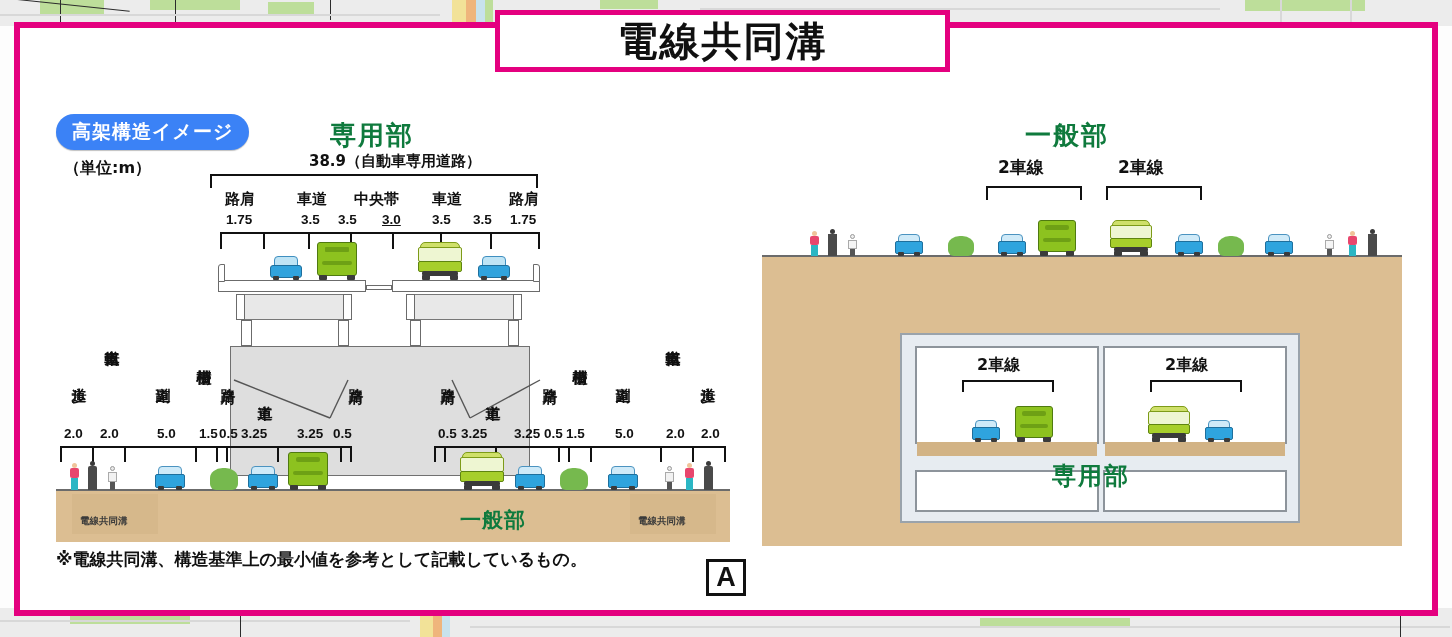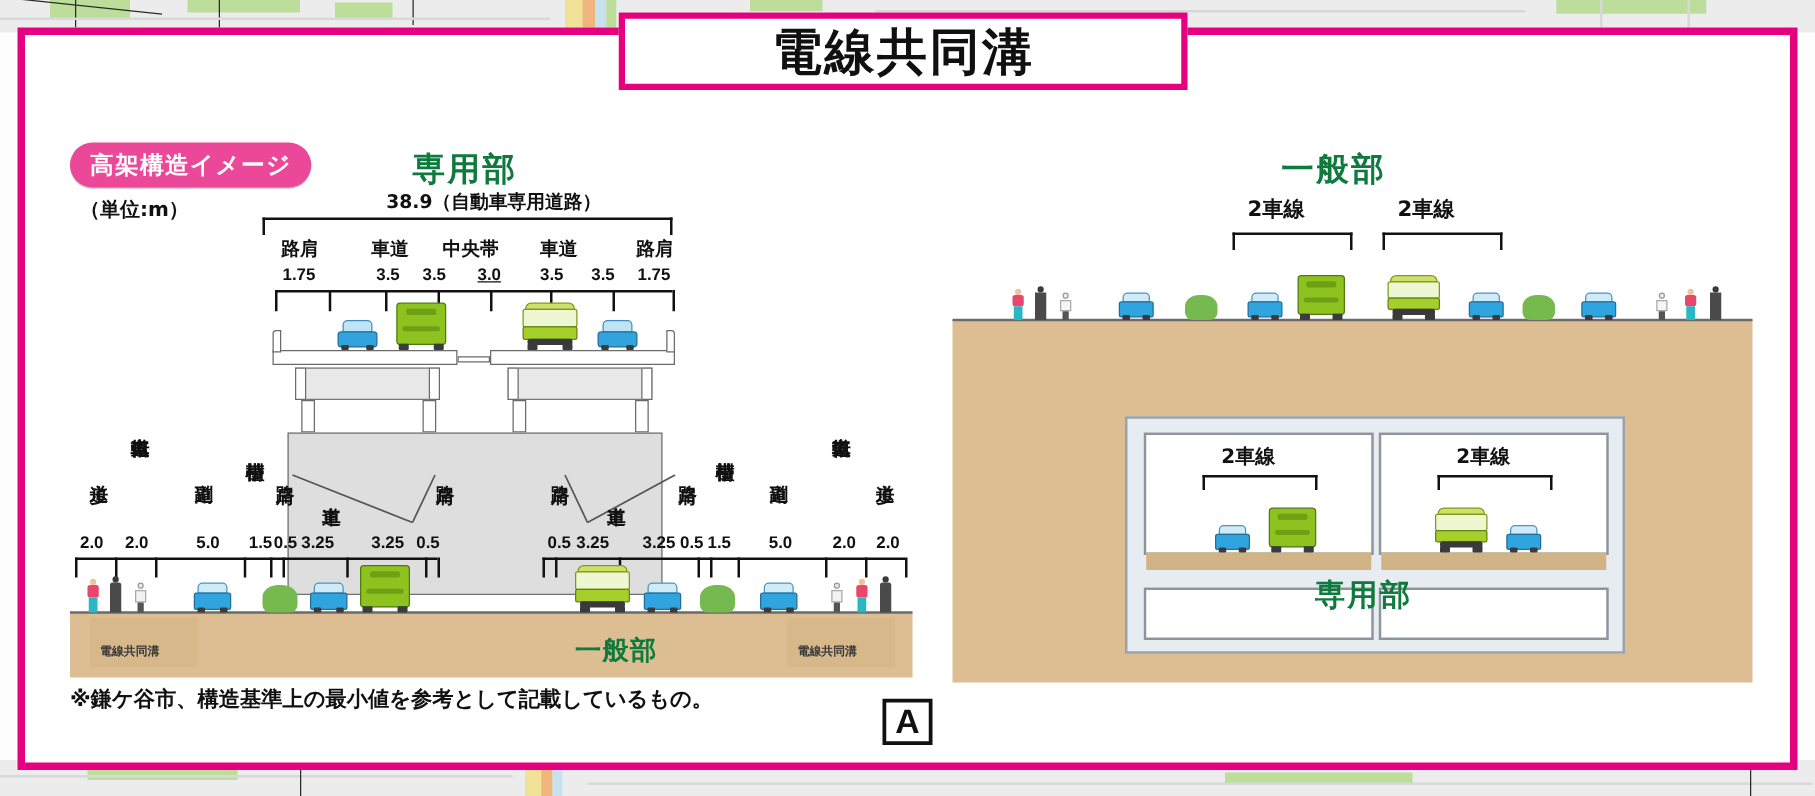--- a/index.html
+++ b/index.html
@@ -36,21 +36,21 @@
     display:flex; align-items:center; justify-content:center;
   }
   #title-plate .t {
     font-size:40px; font-weight:bold; color:#101010; letter-spacing:2px;
     font-family:"DejaVu Sans","Liberation Sans",sans-serif;
   }
 
   
   .pill {
     display:inline-flex; align-items:center; justify-content:center;
-    background:#ec4899; color:#ffffff; border-radius:22px;
+    background:#3b82f6; color:#ffffff; border-radius:22px;
     font-size:19px; font-weight:bold; letter-spacing:1px;
     padding:5px 16px;
     font-family:"DejaVu Sans","Liberation Sans",sans-serif;
     box-shadow:0 1px 1px rgba(0,0,0,.25);
   }
 
   .grn { color:#0f7a3d; font-weight:bold;
          font-family:"DejaVu Sans","Liberation Sans",sans-serif; }
   .jp  { font-family:"DejaVu Sans","Liberation Sans",sans-serif; }
 
@@ -397,21 +397,21 @@
     <div class="person" style="left:665px; top:435px; width:9px; height:27px;">
       <div style="position:absolute;left:2px;top:0;width:5px;height:5px;border-radius:50%;background:#f0c39a;"></div>
       <div style="position:absolute;left:0;top:5px;width:9px;height:10px;background:#e8466d;border-radius:2px;"></div>
       <div style="position:absolute;left:1px;top:15px;width:7px;height:12px;background:#2bb6c4;"></div>
     </div>
     <div class="person" style="left:684px; top:433px; width:9px; height:29px;">
       <div style="position:absolute;left:2px;top:0;width:5px;height:5px;border-radius:50%;background:#3a3a3a;"></div>
       <div style="position:absolute;left:0;top:5px;width:9px;height:24px;background:#4a4a4a;border-radius:2px 2px 0 0;"></div>
     </div>
 
-    <div class="note" style="left:36px; top:520px;">※鎌ケ谷市、構造基準上の最小値を参考として記載しているもの。</div>
+    <div class="note" style="left:36px; top:520px;">※電線共同溝、構造基準上の最小値を参考として記載しているもの。</div>
   </div>
 
   <div style="position:absolute; left:0; top:0; width:1424px; height:560px;">
 
 
     <div class="abs grn" style="left:1005px; top:90px; font-size:26px; letter-spacing:2px;">一般部</div>
 
     <div class="abs hlab" style="left:978px; top:128px; font-size:17px;">2車線</div>
     <div class="abs hlab" style="left:1098px; top:128px; font-size:17px;">2車線</div>
 

